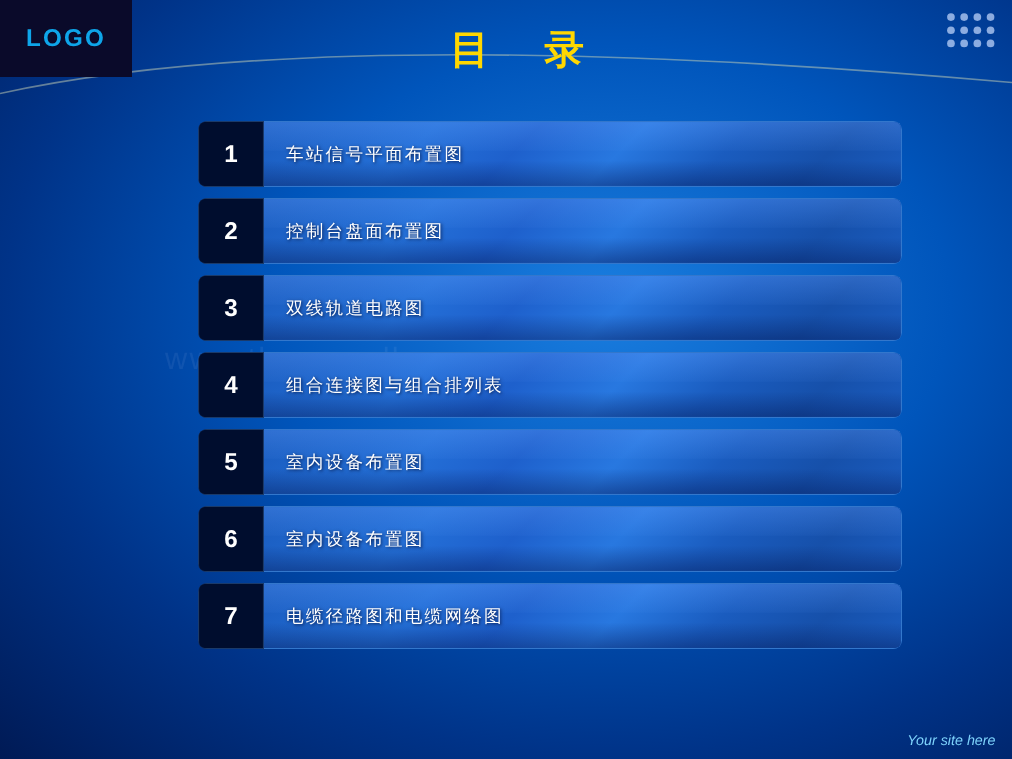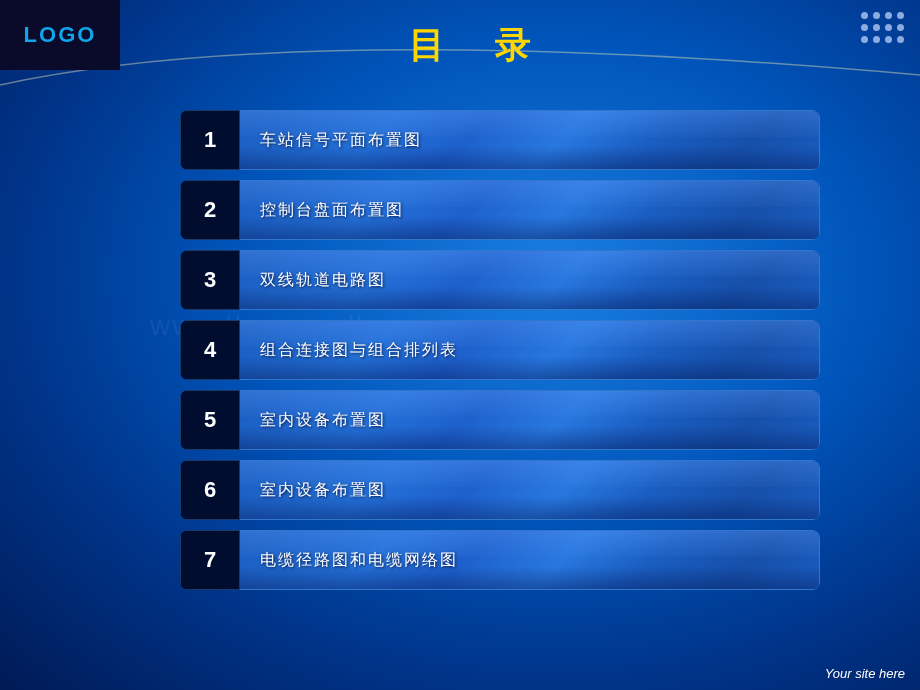--- a/index.html
+++ b/index.html
@@ -187,21 +187,21 @@
     }
 
     
     .footer {
       position: absolute;
       bottom: 8px;
       right: 15px;
     }
 
     .footer-text {
-      color: #ffffff;
+      color: #7dd3fc;
       font-size: 13px;
       font-style: italic;
     }
   </style>
 </head>
 <body>
 
 <div class="background"></div>
 
 <svg class="arc-line" viewBox="0 0 920 120" preserveAspectRatio="none">

